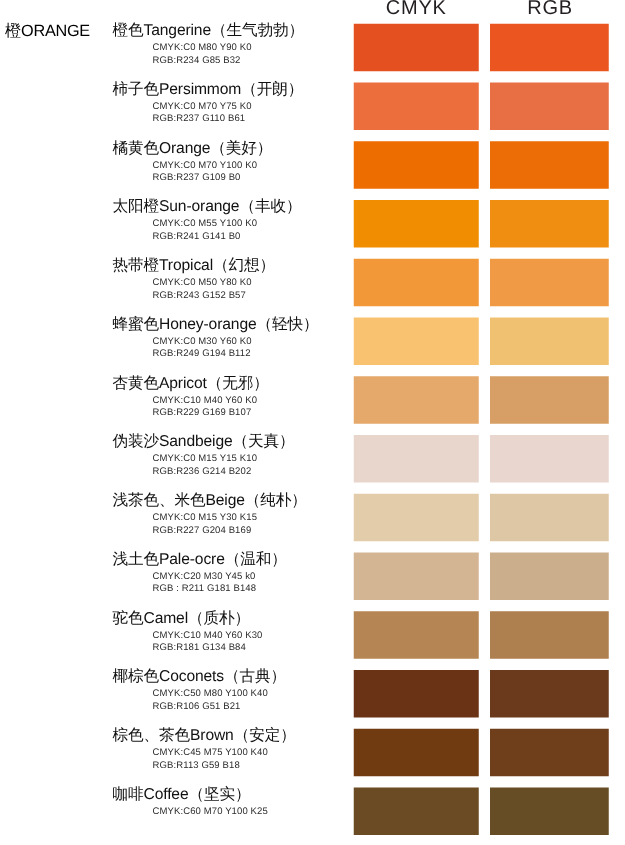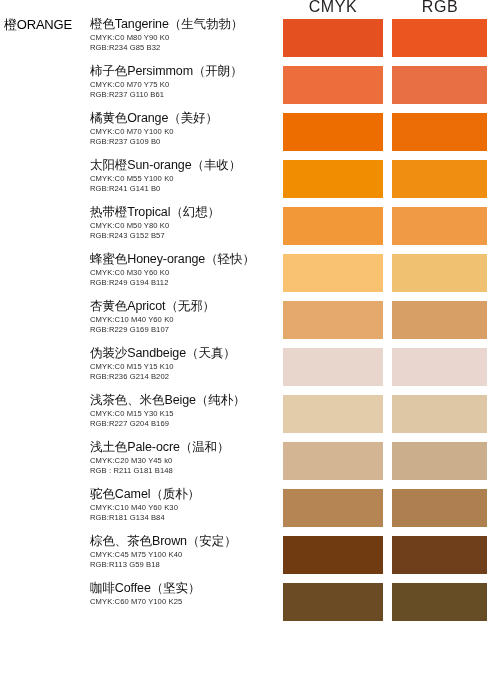--- a/index.html
+++ b/index.html
@@ -70,20 +70,21 @@
     white-space: nowrap;
     letter-spacing: -0.1px;
   }
   .code-line {
     font-size: 7.6px;
     line-height: 9.6px;
     color: #2b2b2b;
     white-space: nowrap;
     letter-spacing: 0.1px;
     font-family: "Liberation Sans", "DejaVu Sans", sans-serif;
+    margin-left: 32px;
   }
   .code-line.cmyk { margin-top: 1px; }
 
   .swatch {
     position: absolute;
     top: 3px;
     height: 38px;
     box-sizing: border-box;
   }
   .swatch.cmyk { left: 283px; width: 100px; }
@@ -195,20 +196,29 @@
         <div class="row-text">
           <div class="color-name">驼色Camel（质朴）</div>
           <div class="code-line cmyk">CMYK:C10 M40 Y60 K30</div>
           <div class="code-line rgb">RGB:R181 G134 B84</div>
         </div>
         <div class="swatch cmyk" style="background-color: rgb(181, 134, 84);"></div>
         <div class="swatch rgb" style="background-color: rgb(174, 127, 79);"></div>
       </div>
       <div class="row">
         <div class="row-text">
+          <div class="color-name">椰棕色Coconets（古典）</div>
+          <div class="code-line cmyk">CMYK:C50 M80 Y100 K40</div>
+          <div class="code-line rgb">RGB:R106 G51 B21</div>
+        </div>
+        <div class="swatch cmyk" style="background-color: rgb(106, 51, 21);"></div>
+        <div class="swatch rgb" style="background-color: rgb(107, 58, 28);"></div>
+      </div>
+      <div class="row">
+        <div class="row-text">
           <div class="color-name">棕色、茶色Brown（安定）</div>
           <div class="code-line cmyk">CMYK:C45 M75 Y100 K40</div>
           <div class="code-line rgb">RGB:R113 G59 B18</div>
         </div>
         <div class="swatch cmyk" style="background-color: rgb(113, 59, 18);"></div>
         <div class="swatch rgb" style="background-color: rgb(111, 62, 27);"></div>
       </div>
       <div class="row">
         <div class="row-text">
           <div class="color-name">咖啡Coffee（坚实）</div>

